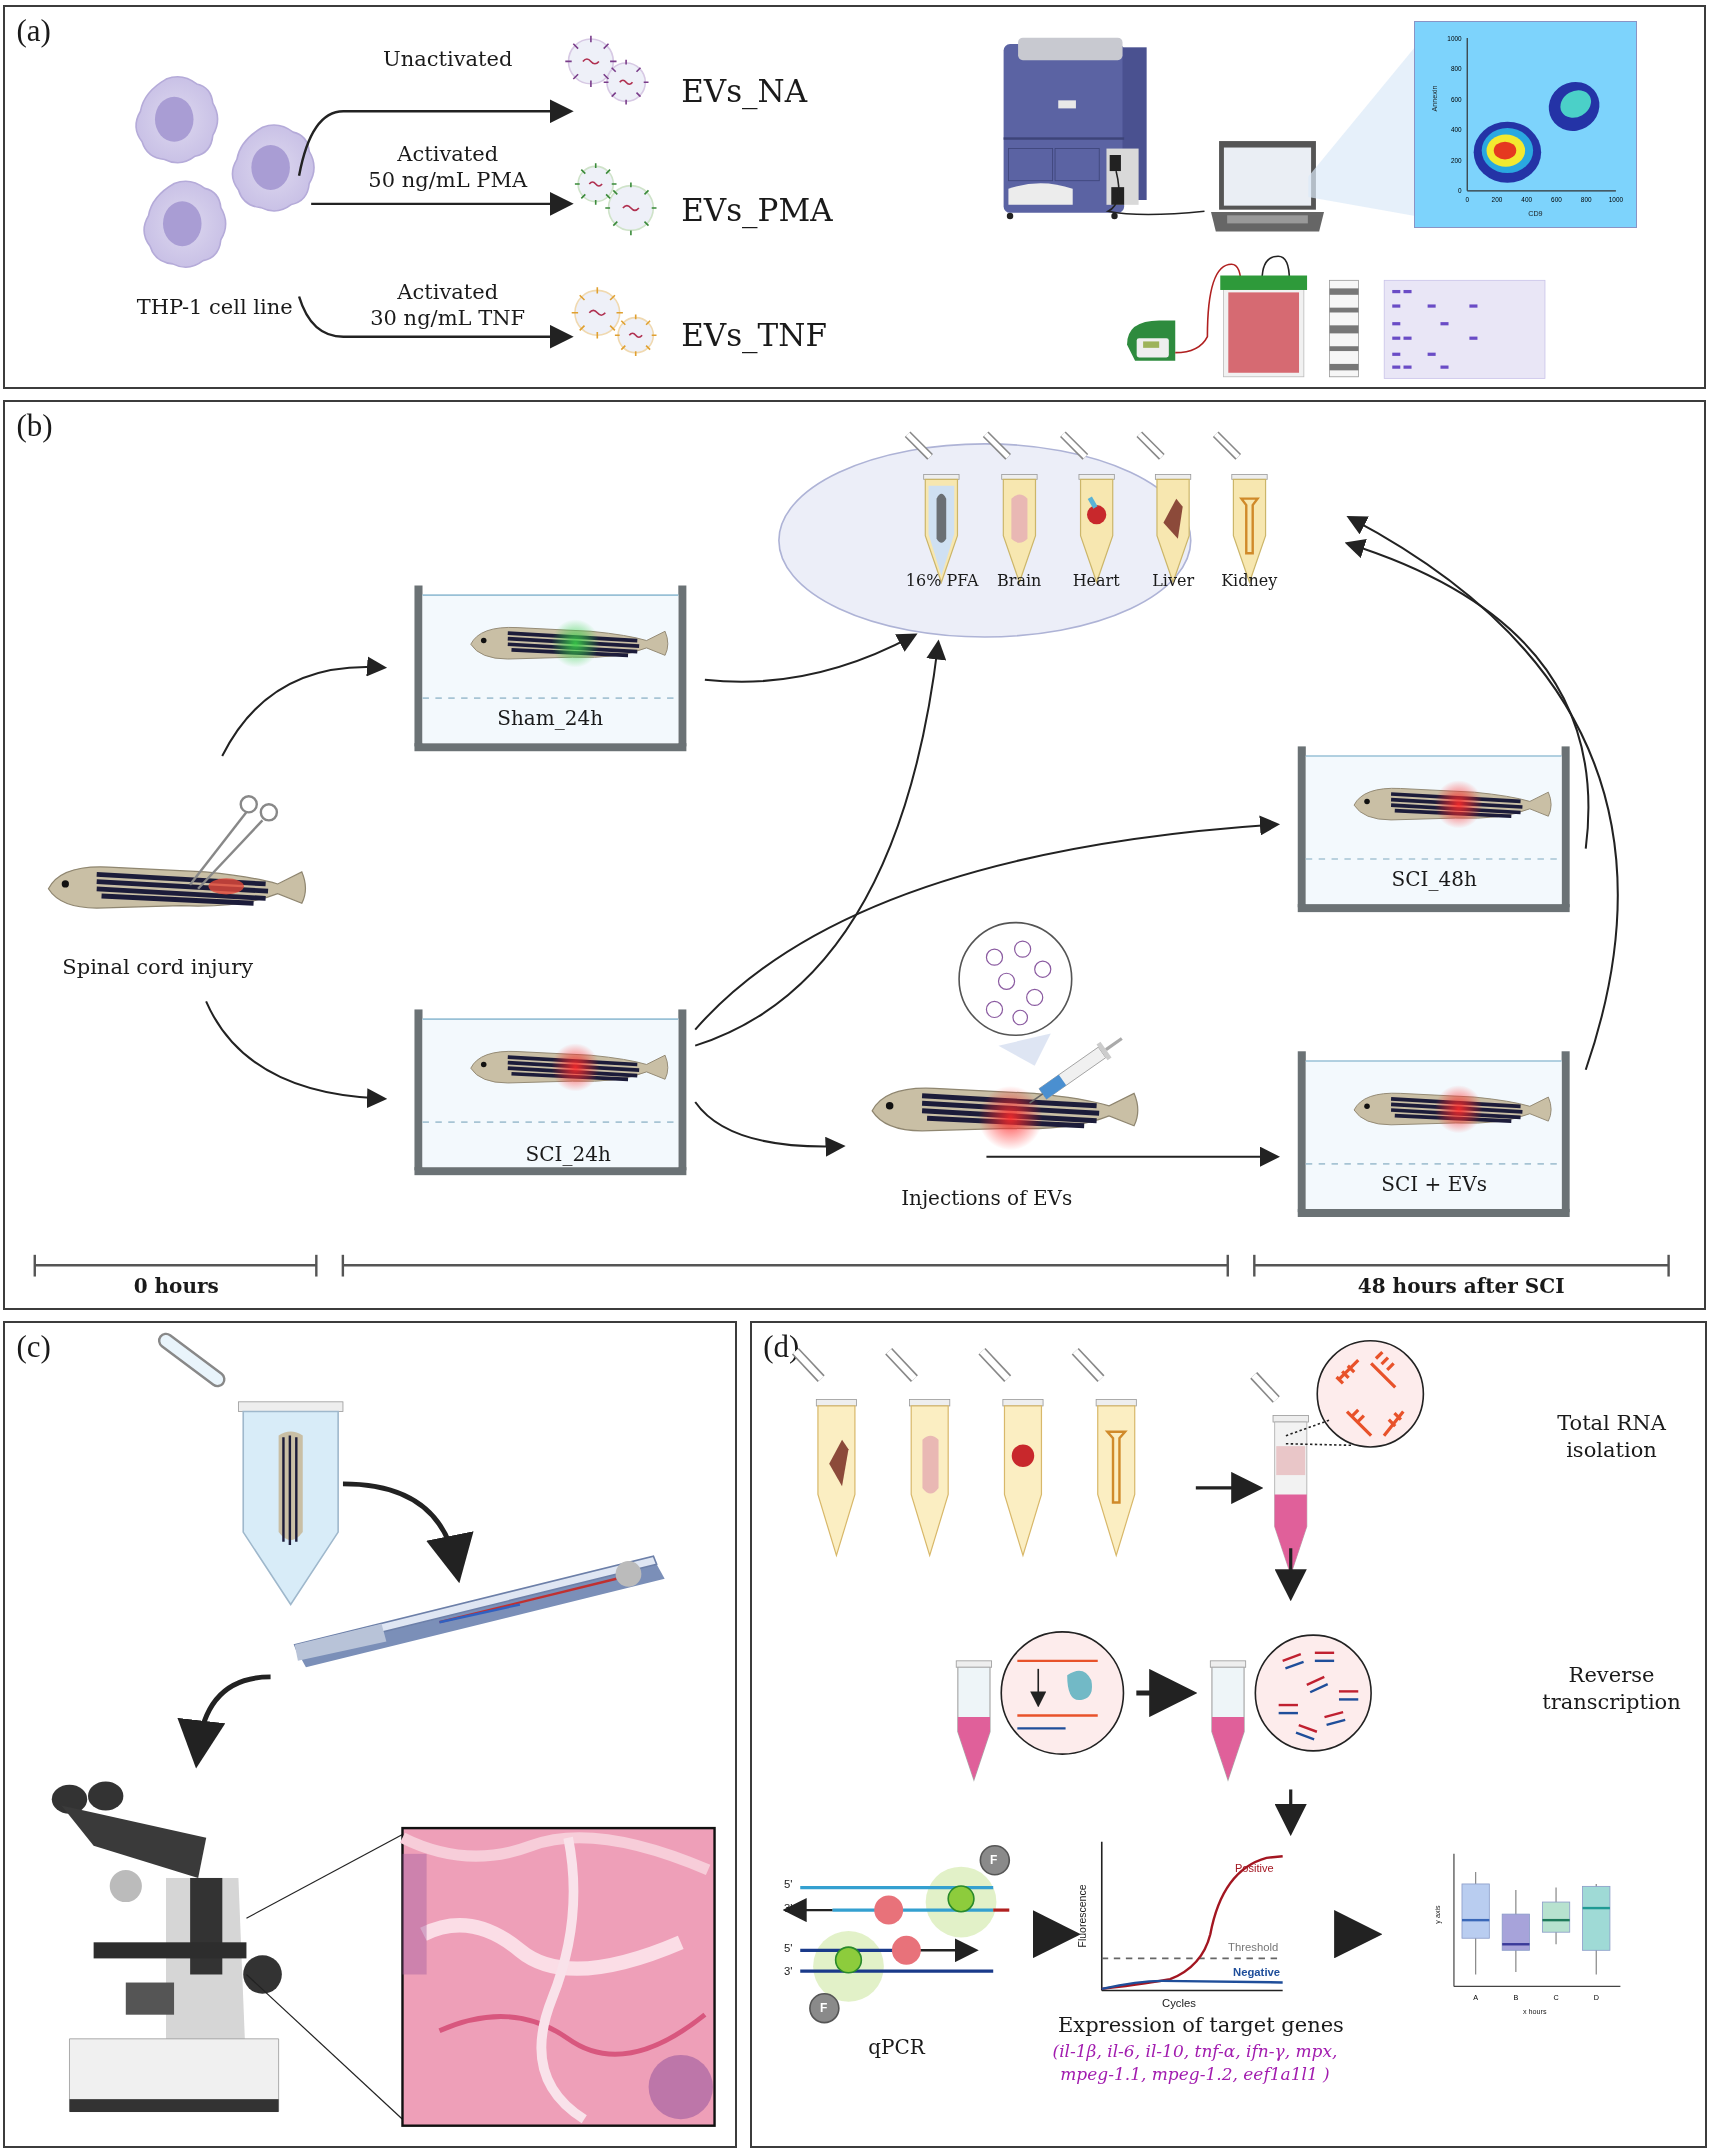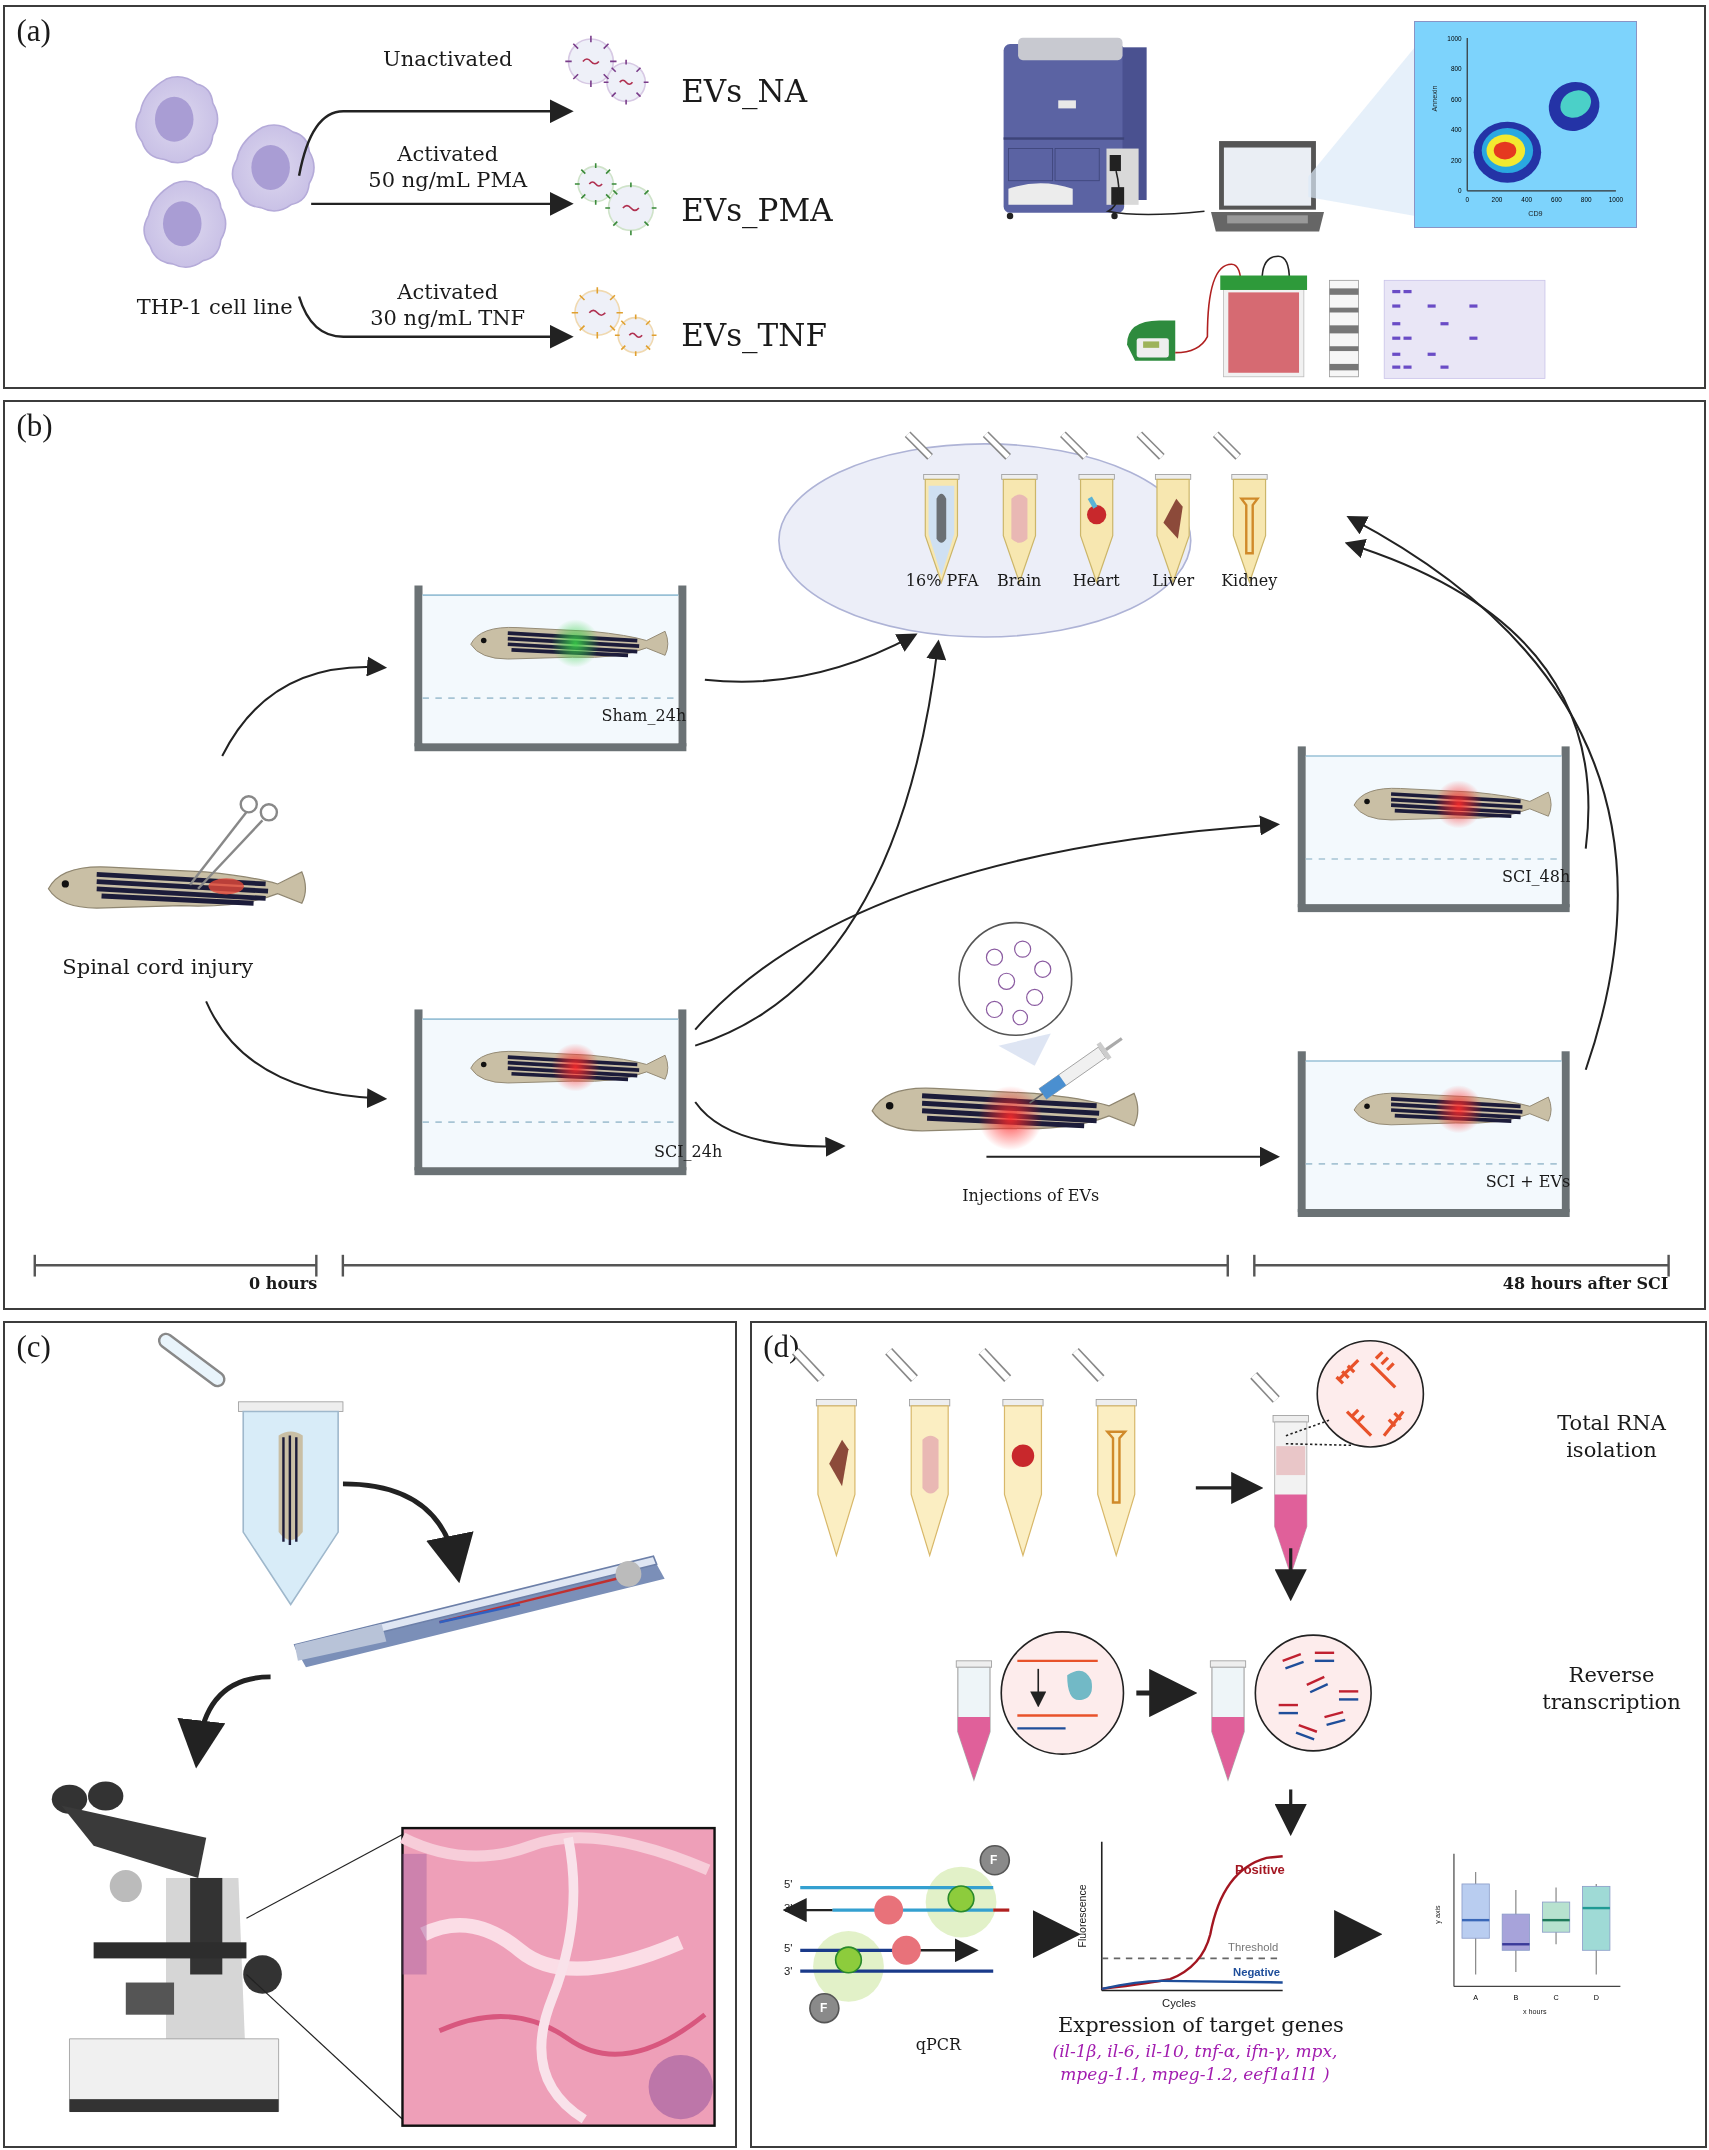--- a/index.html
+++ b/index.html
@@ -6,21 +6,21 @@
   body { width: 1710px; height: 2151px; position: relative; overflow: hidden;
          font-family: "DejaVu Serif", "Liberation Serif", serif; color: #1a1a1a; }
   .panel { position: absolute; border: 2.4px solid #3c3c3c; box-sizing: border-box; background: #fff; }
   #panel-a { left: 3.2px; top: 4.8px; width: 1703px; height: 384px; }
   #panel-b { left: 3.2px; top: 400px; width: 1703px; height: 910px; }
   #panel-c { left: 3.2px; top: 1321px; width: 734px; height: 827px; }
   #panel-d { left: 750px; top: 1321px; width: 957px; height: 827px; }
   .plabel { position: absolute; left: 11.3px; top: 6.4px; font-size: 31px; font-family: "Liberation Serif", serif; }
   .txt { position: absolute; font-family: "DejaVu Serif", serif; white-space: nowrap; text-align: center; }
   .t26 { font-size: 21px; }
-  .t30 { font-size: 16px; text-align: right; }
+  .t30 { font-size: 20px; }
   .t34 { font-size: 31px; }
   .t20 { font-size: 16px; }
   .sans { font-family: "Liberation Sans", sans-serif; }
   .gene { color: #a21caf; font-style: italic; font-size: 17px; line-height: 22.5px; }
   svg { position: absolute; overflow: visible; }
 </style>
 </head>
 <body>
 
 <div class="panel" id="panel-a">
@@ -600,21 +600,21 @@
 
   <div class="txt sans" style="left:32px;top:555px;font-size:11.3px">5'</div>
   <div class="txt sans" style="left:32px;top:579px;font-size:11.3px">3'</div>
   <div class="txt sans" style="left:32px;top:619px;font-size:11.3px">5'</div>
   <div class="txt sans" style="left:32px;top:642px;font-size:11.3px">3'</div>
   <div class="txt sans" style="left:238px;top:530px;font-size:12px;color:#fff;font-weight:bold">F</div>
   <div class="txt sans" style="left:68px;top:678px;font-size:12px;color:#fff;font-weight:bold">F</div>
 
   <div class="txt sans" style="left:298px;top:587px;font-size:10.5px;transform:rotate(-90deg);transform-origin:center">Fluorescence</div>
   <div class="txt sans" style="left:410px;top:674px;font-size:11.3px">Cycles</div>
-  <div class="txt sans" style="left:483px;top:539px;font-size:13px;font-weight:bold;color:#a31621">Positive</div>
+  <div class="txt sans" style="left:483px;top:539px;font-size:11px;font-weight:normal;color:#a31621">Positive</div>
   <div class="txt sans" style="left:476px;top:618px;font-size:11.3px;color:#777">Threshold</div>
   <div class="txt sans" style="left:481px;top:643px;font-size:11.3px;font-weight:bold;color:#1f4e9a">Negative</div>
 
   <div class="txt t26" style="left:306px;top:690px;width:273px">Expression of target genes</div>
   <div class="txt gene" style="left:290px;top:717px;width:306px">
     <div>(il-1β, il-6, il-10, tnf-α, ifn-γ, mpx,</div>
       <div>mpeg-1.1, mpeg-1.2, eef1a1l1 )</div>
   </div>
 
   <div class="txt sans" style="left:676px;top:587px;font-size:7.2px;transform:rotate(-90deg)">y axis</div>

